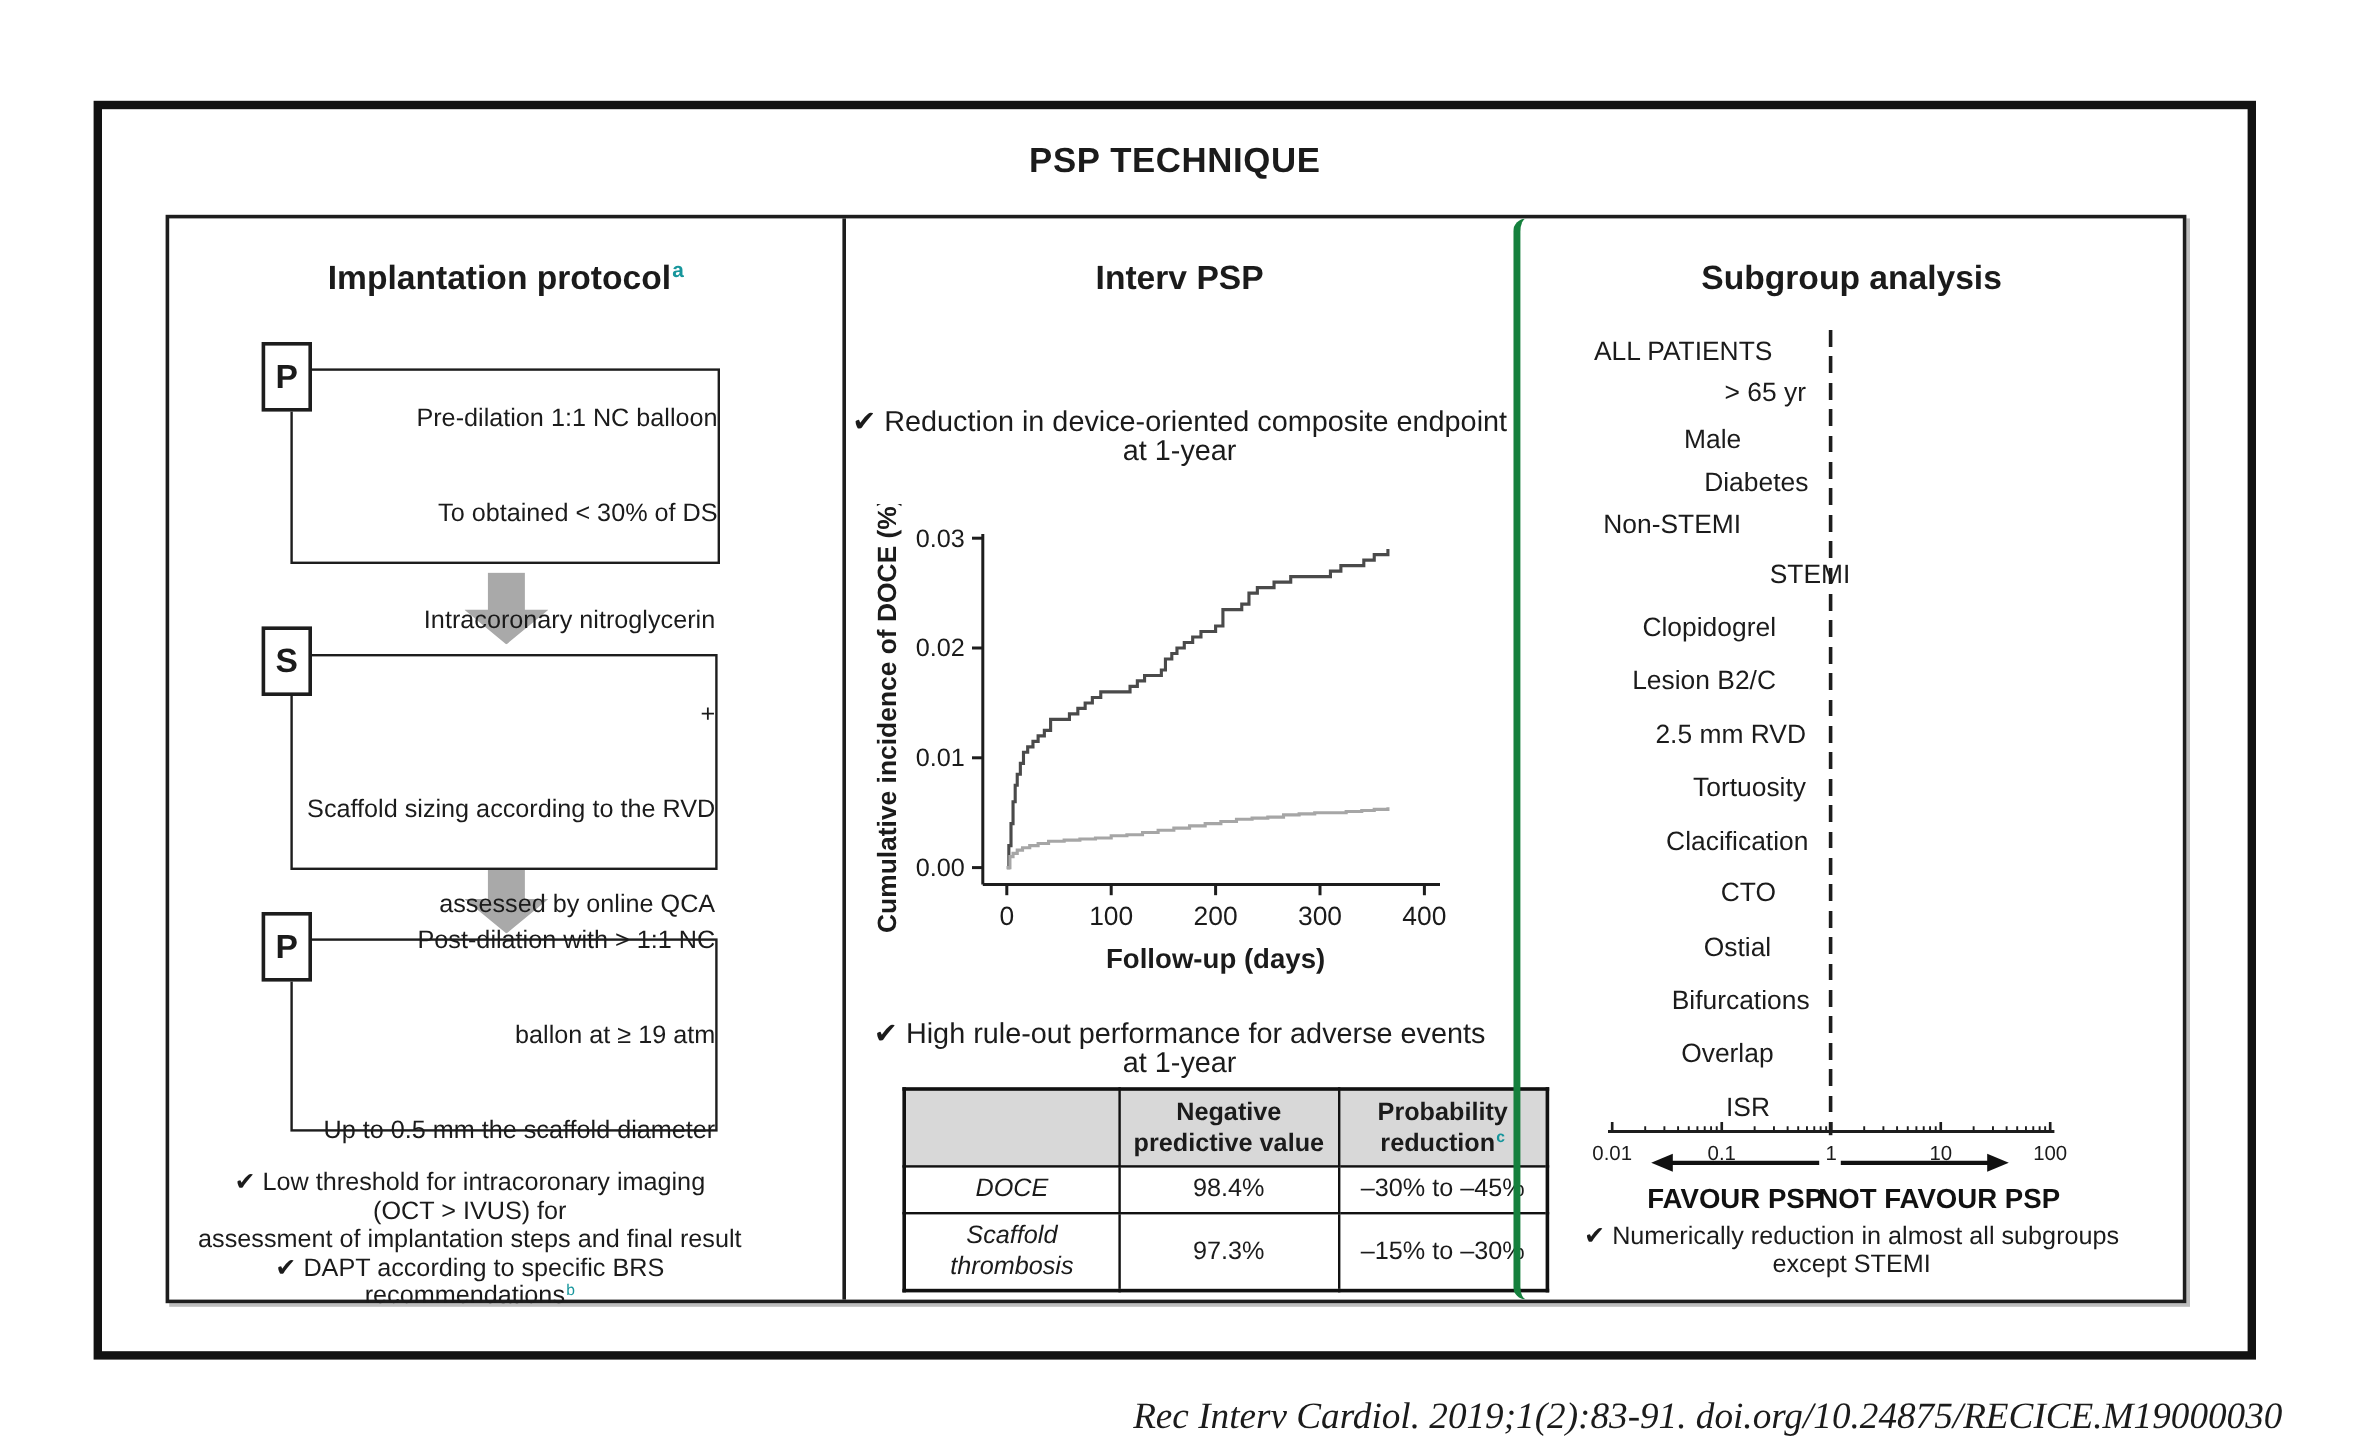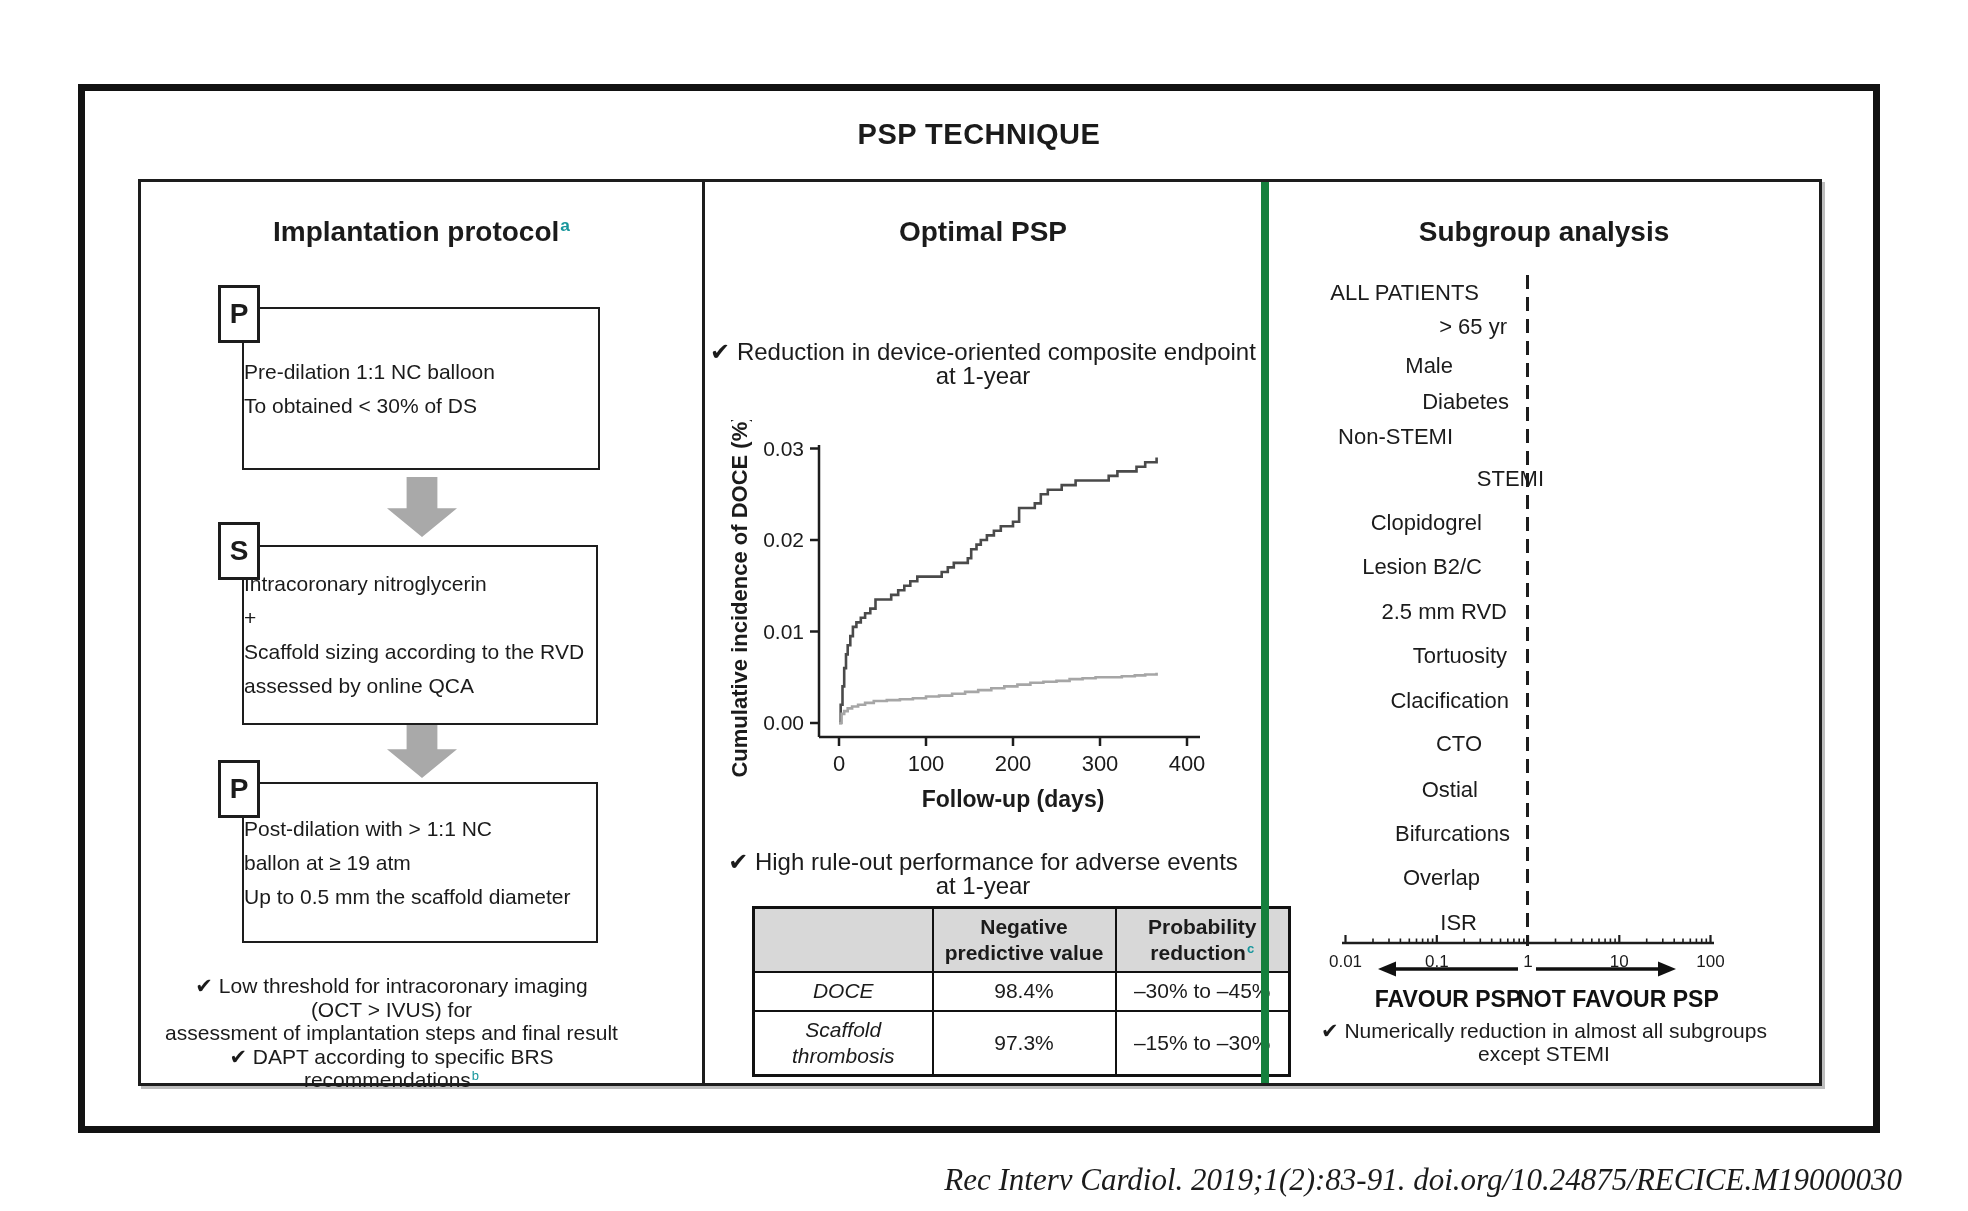--- a/index.html
+++ b/index.html
@@ -8,32 +8,32 @@
   .outer-box{position:absolute;left:78px;top:84px;width:1802px;height:1049px;
              border:7px solid #121212;box-sizing:border-box;background:#fff;}
   .fig-title{position:absolute;top:27px;left:0;right:0;text-align:center;
              font-size:29px;font-weight:bold;letter-spacing:0.5px;}
   .inner-box{position:absolute;left:53px;top:88px;width:1684px;height:907px;
              border:3px solid #1d1d1d;box-sizing:border-box;display:flex;
              box-shadow:3px 3px 0 #bdbdbd;background:#fff;}
   .panel{position:relative;height:100%;box-sizing:border-box;}
   .panel-left{width:561px;}
   .panel-mid{width:559px;border-left:3px solid #1d1d1d;}
-  .panel-right{flex:1;border-left:8px solid #15803d;}
+  .panel-right{flex:1;border-left:6px solid #15803d;border-radius:11px;}
   .panel-heading{position:absolute;top:34px;left:0;width:100%;margin:0;text-align:center;
                  font-size:28px;font-weight:bold;}
   .sup{color:#17969c;font-size:0.62em;position:relative;top:-0.55em;margin-left:1px;}
   
   .letter-box{position:absolute;width:42px;height:58px;border:3px solid #1d1d1d;background:#fff;
               box-sizing:border-box;display:flex;align-items:center;justify-content:center;
               font-size:28px;font-weight:bold;z-index:3;}
   .lb1{left:77px;top:103px;} .lb2{left:77px;top:340px;} .lb3{left:77px;top:578px;}
   .big-box{position:absolute;border:2.5px solid #1d1d1d;background:#fff;box-sizing:border-box;
-           display:flex;flex-direction:column;justify-content:center;align-items:flex-start;
-           font-size:21px;line-height:34px;text-align:center;z-index:2;}
+           display:flex;flex-direction:column;justify-content:center;align-items:flex-end;
+           font-size:21px;line-height:34px;text-align:center;z-index:2;gap:45px;}
   .bb1{left:101px;top:125px;width:358px;height:163px;}
   .bb2{left:101px;top:363px;width:356px;height:180px;}
   .bb3{left:101px;top:600px;width:356px;height:161px;}
   .down-arrow{position:absolute;width:70px;height:60px;background:#a9a9a9;
               clip-path:polygon(28% 0,72% 0,72% 52%,100% 52%,50% 100%,0 52%,28% 52%);}
   .ar1{left:246px;top:295px;} .ar2{left:246px;top:536px;}
   .notes-left{position:absolute;top:792px;left:0;width:100%;box-sizing:border-box;padding-right:60px;
               text-align:center;font-size:21px;line-height:23.5px;}
   
   .note-block{position:absolute;left:0;width:100%;text-align:center;font-size:24px;line-height:23.5px;}
@@ -92,21 +92,21 @@
 
         <div class="notes-left">
           <div>✔ Low threshold for intracoronary imaging</div>
           <div>(OCT &gt; IVUS) for</div>
           <div>assessment of implantation steps and final result</div>
           <div><span>✔ DAPT according to specific BRS recommendations</span><span class="sup">b</span></div>
         </div>
       </section>
 
       <section class="panel panel-mid">
-        <h2 class="panel-heading">Optimal PSP</h2>
+        <h2 class="panel-heading">Interv PSP</h2>
 
         <div class="note-block note-reduction">
           <div>✔ Reduction in device-oriented composite endpoint</div>
           <div>at 1-year</div>
         </div>
 
         <svg id="km-chart" class="km-svg" width="556" height="400" viewBox="0 0 556 400">
             <line x1="114" y1="25" x2="114" y2="317" stroke="#1d1d1d" stroke-width="2.5"></line>
             <line x1="114" y1="317" x2="495" y2="317" stroke="#1d1d1d" stroke-width="2.5"></line>
             <line x1="105" y1="303.0" x2="114" y2="303.0" stroke="#1d1d1d" stroke-width="2.5"></line>

